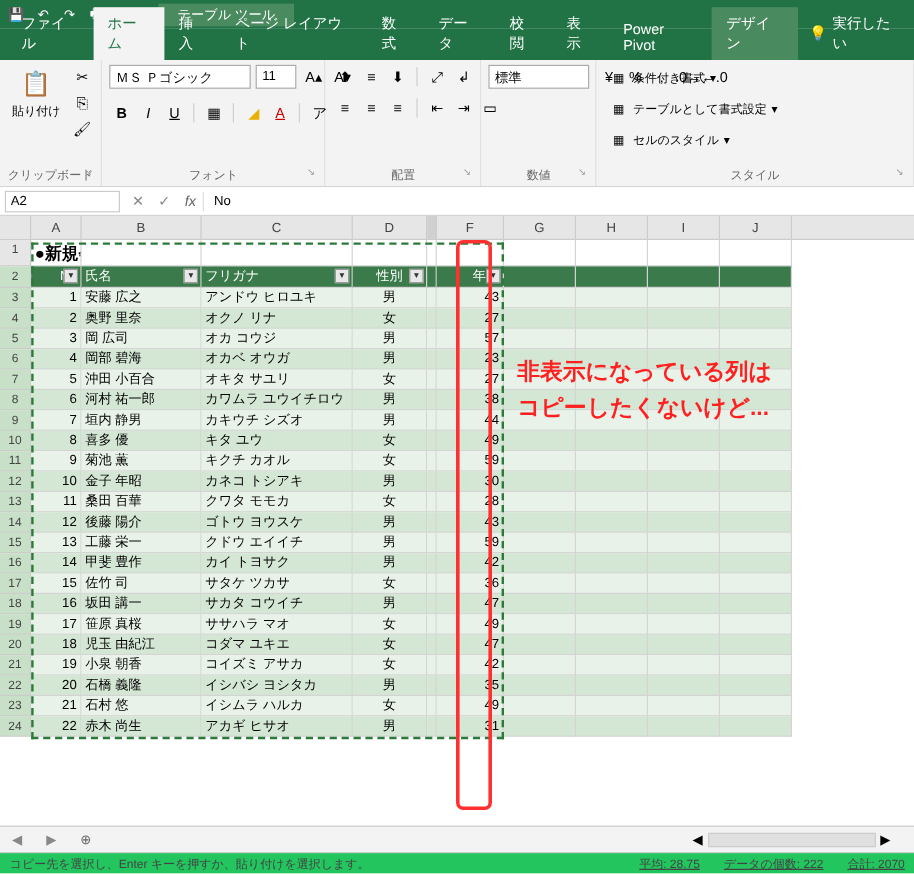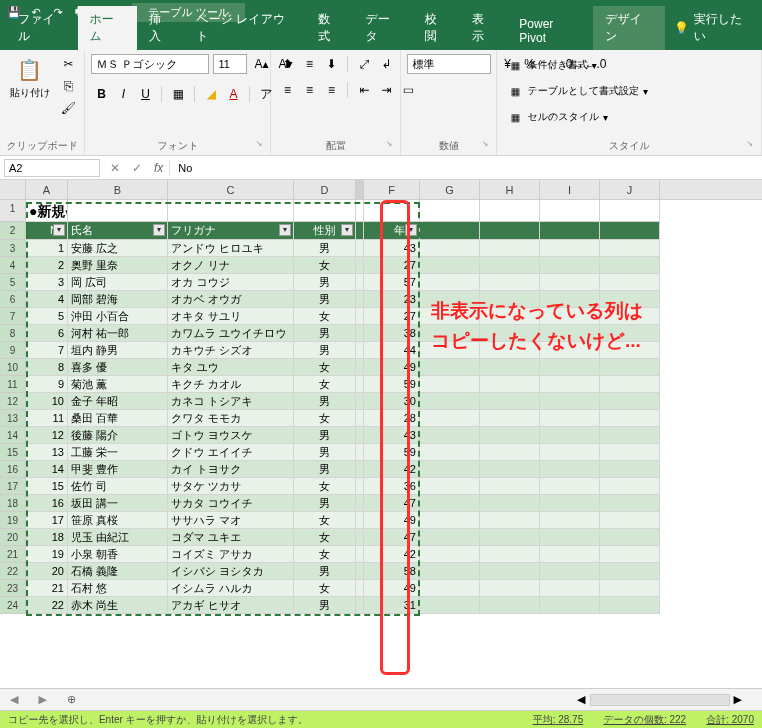--- a/index.html
+++ b/index.html
@@ -84,21 +84,21 @@
 
 
 .sheettabs { position: absolute; bottom: 18px; left: 0; right: 0; height: 22px; background: #f3f3f3; border-top: 1px solid #ccc; display: flex; align-items: center; font-size: 11px; }
 .sheettabs .nav { padding: 0 10px; color: #888; }
 .sheettabs .stab { background: #fff; border: 1px solid #ccc; border-bottom: none; padding: 2px 10px; }
 .sheettabs .plus { padding: 0 10px; color: #666; }
 .sheettabs .scroll { margin-left: auto; display: flex; align-items: center; padding-right: 20px; gap: 4px; }
 .sheettabs .scroll .track { width: 140px; height: 12px; background: #e0e0e0; border: 1px solid #ccc; }
 
 
-.statusbar { position: absolute; bottom: 0; left: 0; right: 0; height: 18px; background: #bef264; border-top: 1px solid #ccc; display: flex; align-items: center; font-size: 10px; color: #444; padding: 0 8px; gap: 16px; }
+.statusbar { position: absolute; bottom: 0; left: 0; right: 0; height: 18px; background: #22c55e; border-top: 1px solid #ccc; display: flex; align-items: center; font-size: 10px; color: #444; padding: 0 8px; gap: 16px; }
 .statusbar .stat-right { margin-left: auto; display: flex; gap: 20px; text-decoration: underline; }
 </style>
 </head>
 <body>
 
 <div class="titlebar">
   <div class="qat">
     <span>💾</span>
     <span>↶</span>
     <span>↷</span>
@@ -518,21 +518,21 @@
         <div class="cell cI"></div>
         <div class="cell cJ"></div>
       </div>
       <div class="row data alt">
         <div class="rowhead sel">22</div>
         <div class="cell cA">20</div>
         <div class="cell cB">石橋 義隆</div>
         <div class="cell cC">イシバシ ヨシタカ</div>
         <div class="cell cD">男</div>
         <div class="cell cE"></div>
-        <div class="cell cF">58</div>
+        <div class="cell cF">35</div>
         <div class="cell cG"></div>
         <div class="cell cH"></div>
         <div class="cell cI"></div>
         <div class="cell cJ"></div>
       </div>
       <div class="row data">
         <div class="rowhead sel">23</div>
         <div class="cell cA">21</div>
         <div class="cell cB">石村 悠</div>
         <div class="cell cC">イシムラ ハルカ</div>

